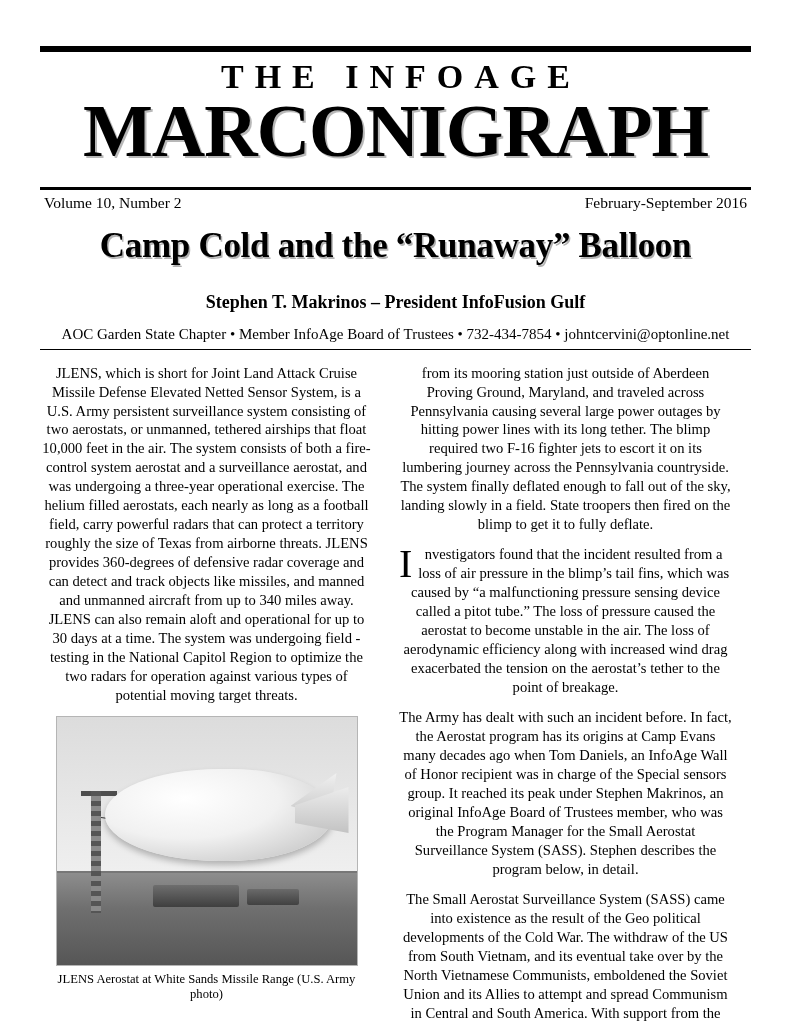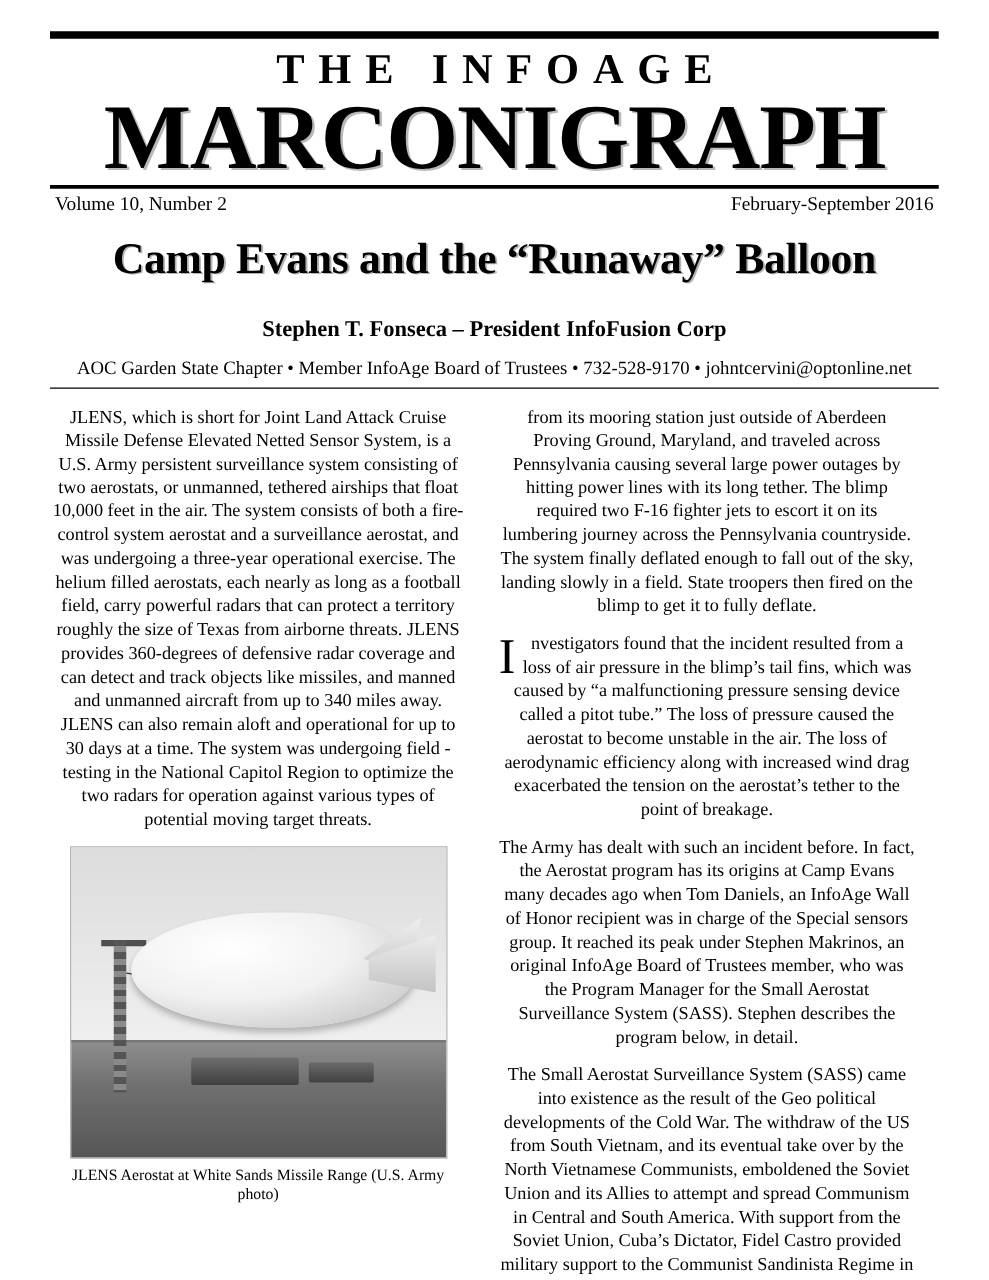--- a/index.html
+++ b/index.html
@@ -18,24 +18,24 @@
   .page {
     width: 791px;
     height: 1024px;
     box-sizing: border-box;
     padding: 0 40px;
     position: relative;
   }
 
   
   .masthead {
-    margin-top: 25px;
+    margin-top: 46px;
     border-top: 6px solid #000;
     border-bottom: 3px solid #000;
-    padding: 4px 0 0 0;
+    padding: 4px 0 18px 0;
     text-align: center;
   }
   .mast-kicker {
     font-family: "Liberation Serif", serif;
     font-weight: bold;
     font-size: 34px;
     letter-spacing: 11px;
     line-height: 1.0;
     margin: 4px 0 0 0;
     text-indent: 11px;
@@ -206,27 +206,27 @@
   <header class="masthead">
     <div class="mast-kicker">THE INFOAGE</div>
     <div class="mast-title">MARCONIGRAPH</div>
   </header>
 
   <div class="issue-line">
     <span>Volume 10, Number 2</span>
     <span>February-September 2016</span>
   </div>
 
-  <h1 class="headline">Camp Evans and the “Runaway” Balloon</h1>
+  <h1 class="headline">Camp Cold and the “Runaway” Balloon</h1>
 
   <div class="byline">
-    <div>Stephen T. Fonseca – President InfoFusion Corp</div>
+    <div>Stephen T. Makrinos – President InfoFusion Gulf</div>
   </div>
 
-  <div class="contact">AOC Garden State Chapter • Member InfoAge Board of Trustees • 732-528-9170 • johntcervini@optonline.net</div>
+  <div class="contact">AOC Garden State Chapter • Member InfoAge Board of Trustees • 732-434-7854 • johntcervini@optonline.net</div>
 
   <div class="columns">
 
     <div class="col">
       <p>JLENS, which is short for Joint Land Attack Cruise Missile Defense Elevated Netted Sensor System, is a U.S. Army persistent surveillance system consisting of two aerostats, or unmanned, tethered airships that float 10,000 feet in the air. The system consists of both a fire-control system aerostat and a surveillance aerostat, and was undergoing a three-year operational exercise. The helium filled aerostats, each nearly as long as a football field, carry powerful radars that can protect a territory roughly the size of Texas from airborne threats. JLENS provides 360-degrees of defensive radar coverage and can detect and track objects like missiles, and manned and unmanned aircraft from up to 340 miles away. JLENS can also remain aloft and operational for up to 30 days at a time. The system was undergoing field - testing  in the National Capitol Region to optimize the two radars for operation against various types of potential moving target threats.</p>
 
       <figure>
         <div class="photo">
           <div class="sky"></div>
           <div class="ground"></div>

